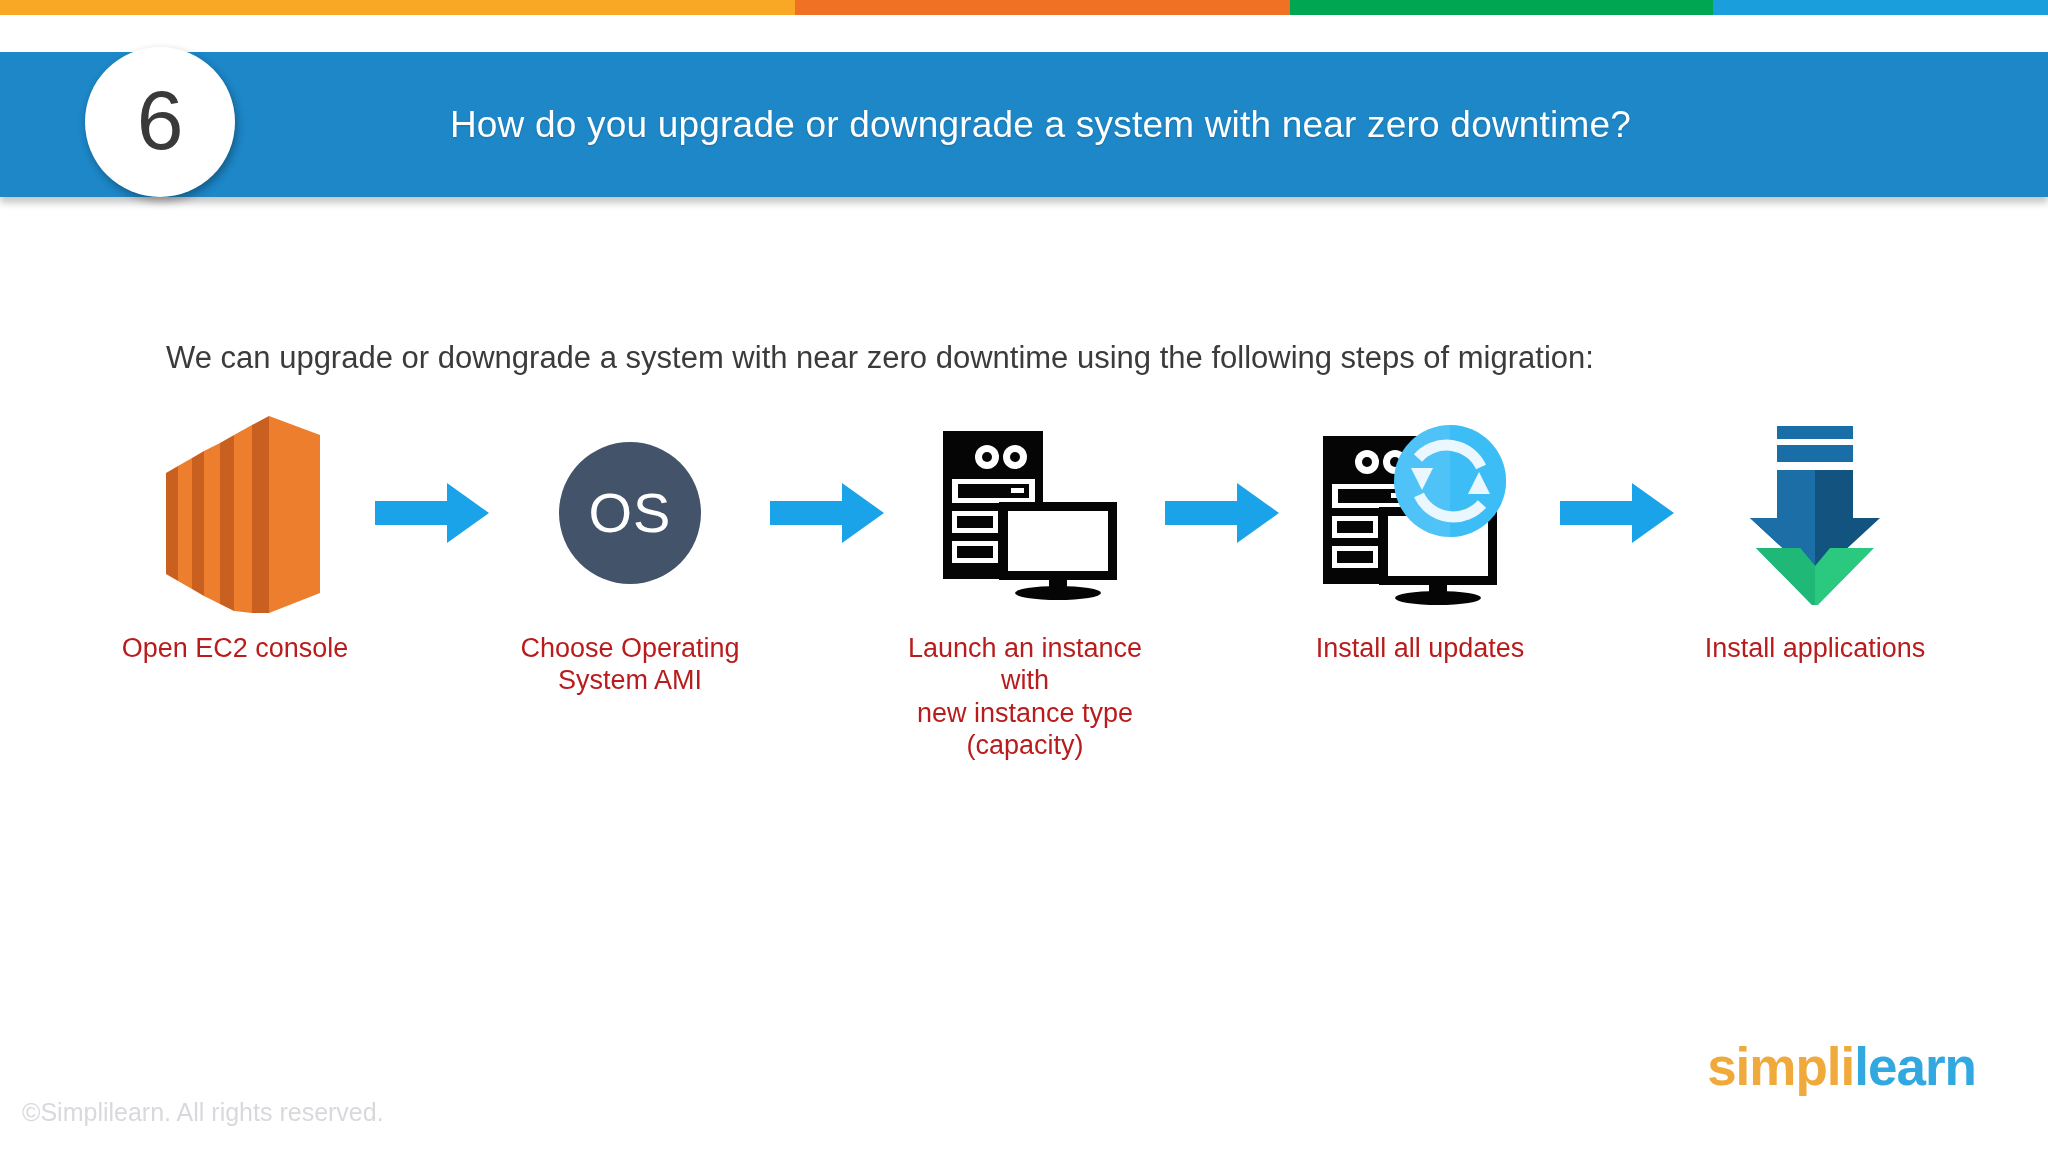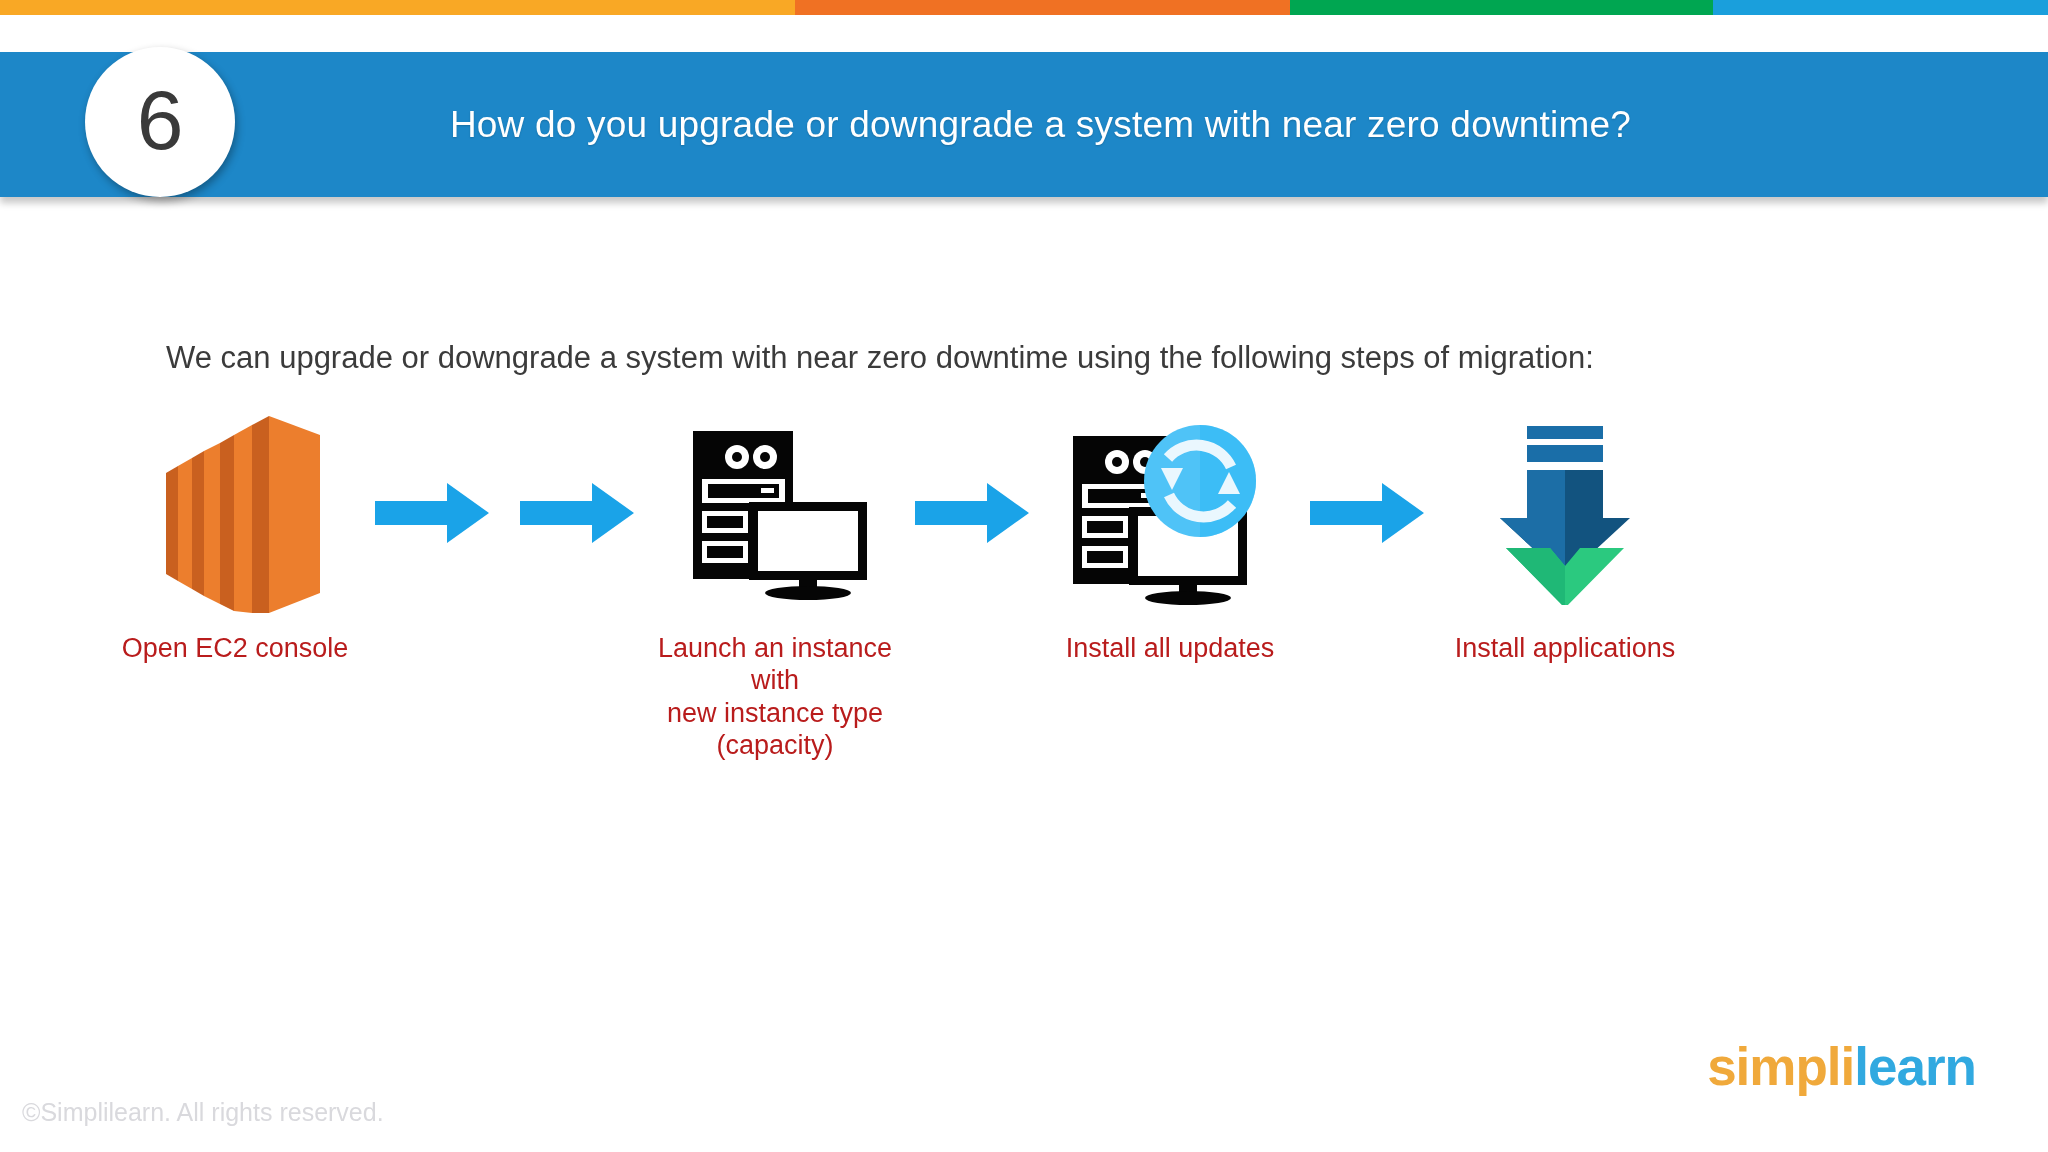--- a/index.html
+++ b/index.html
@@ -194,20 +194,29 @@
     </div>
     <div class="step-label">Open EC2 console</div>
   </div>
 
   <div class="arrow-cell">
     <svg width="115" height="62" viewBox="0 0 115 62">
       <polygon points="0,19 72,19 72,1 114,31 72,61 72,43 0,43" fill="#1aa3e8"></polygon>
     </svg>
   </div>
 
+  <div class="step">
+    <div class="step-icon">
+      <div class="os-circle">
+        <span>OS</span>
+      </div>
+    </div>
+    <div class="step-label">Choose Operating
+System AMI</div>
+  </div>
 
   <div class="arrow-cell">
     <svg width="115" height="62" viewBox="0 0 115 62">
       <polygon points="0,19 72,19 72,1 114,31 72,61 72,43 0,43" fill="#1aa3e8"></polygon>
     </svg>
   </div>
 
   <div class="step">
     <div class="step-icon">
       <svg width="200" height="175" viewBox="0 0 200 175">

